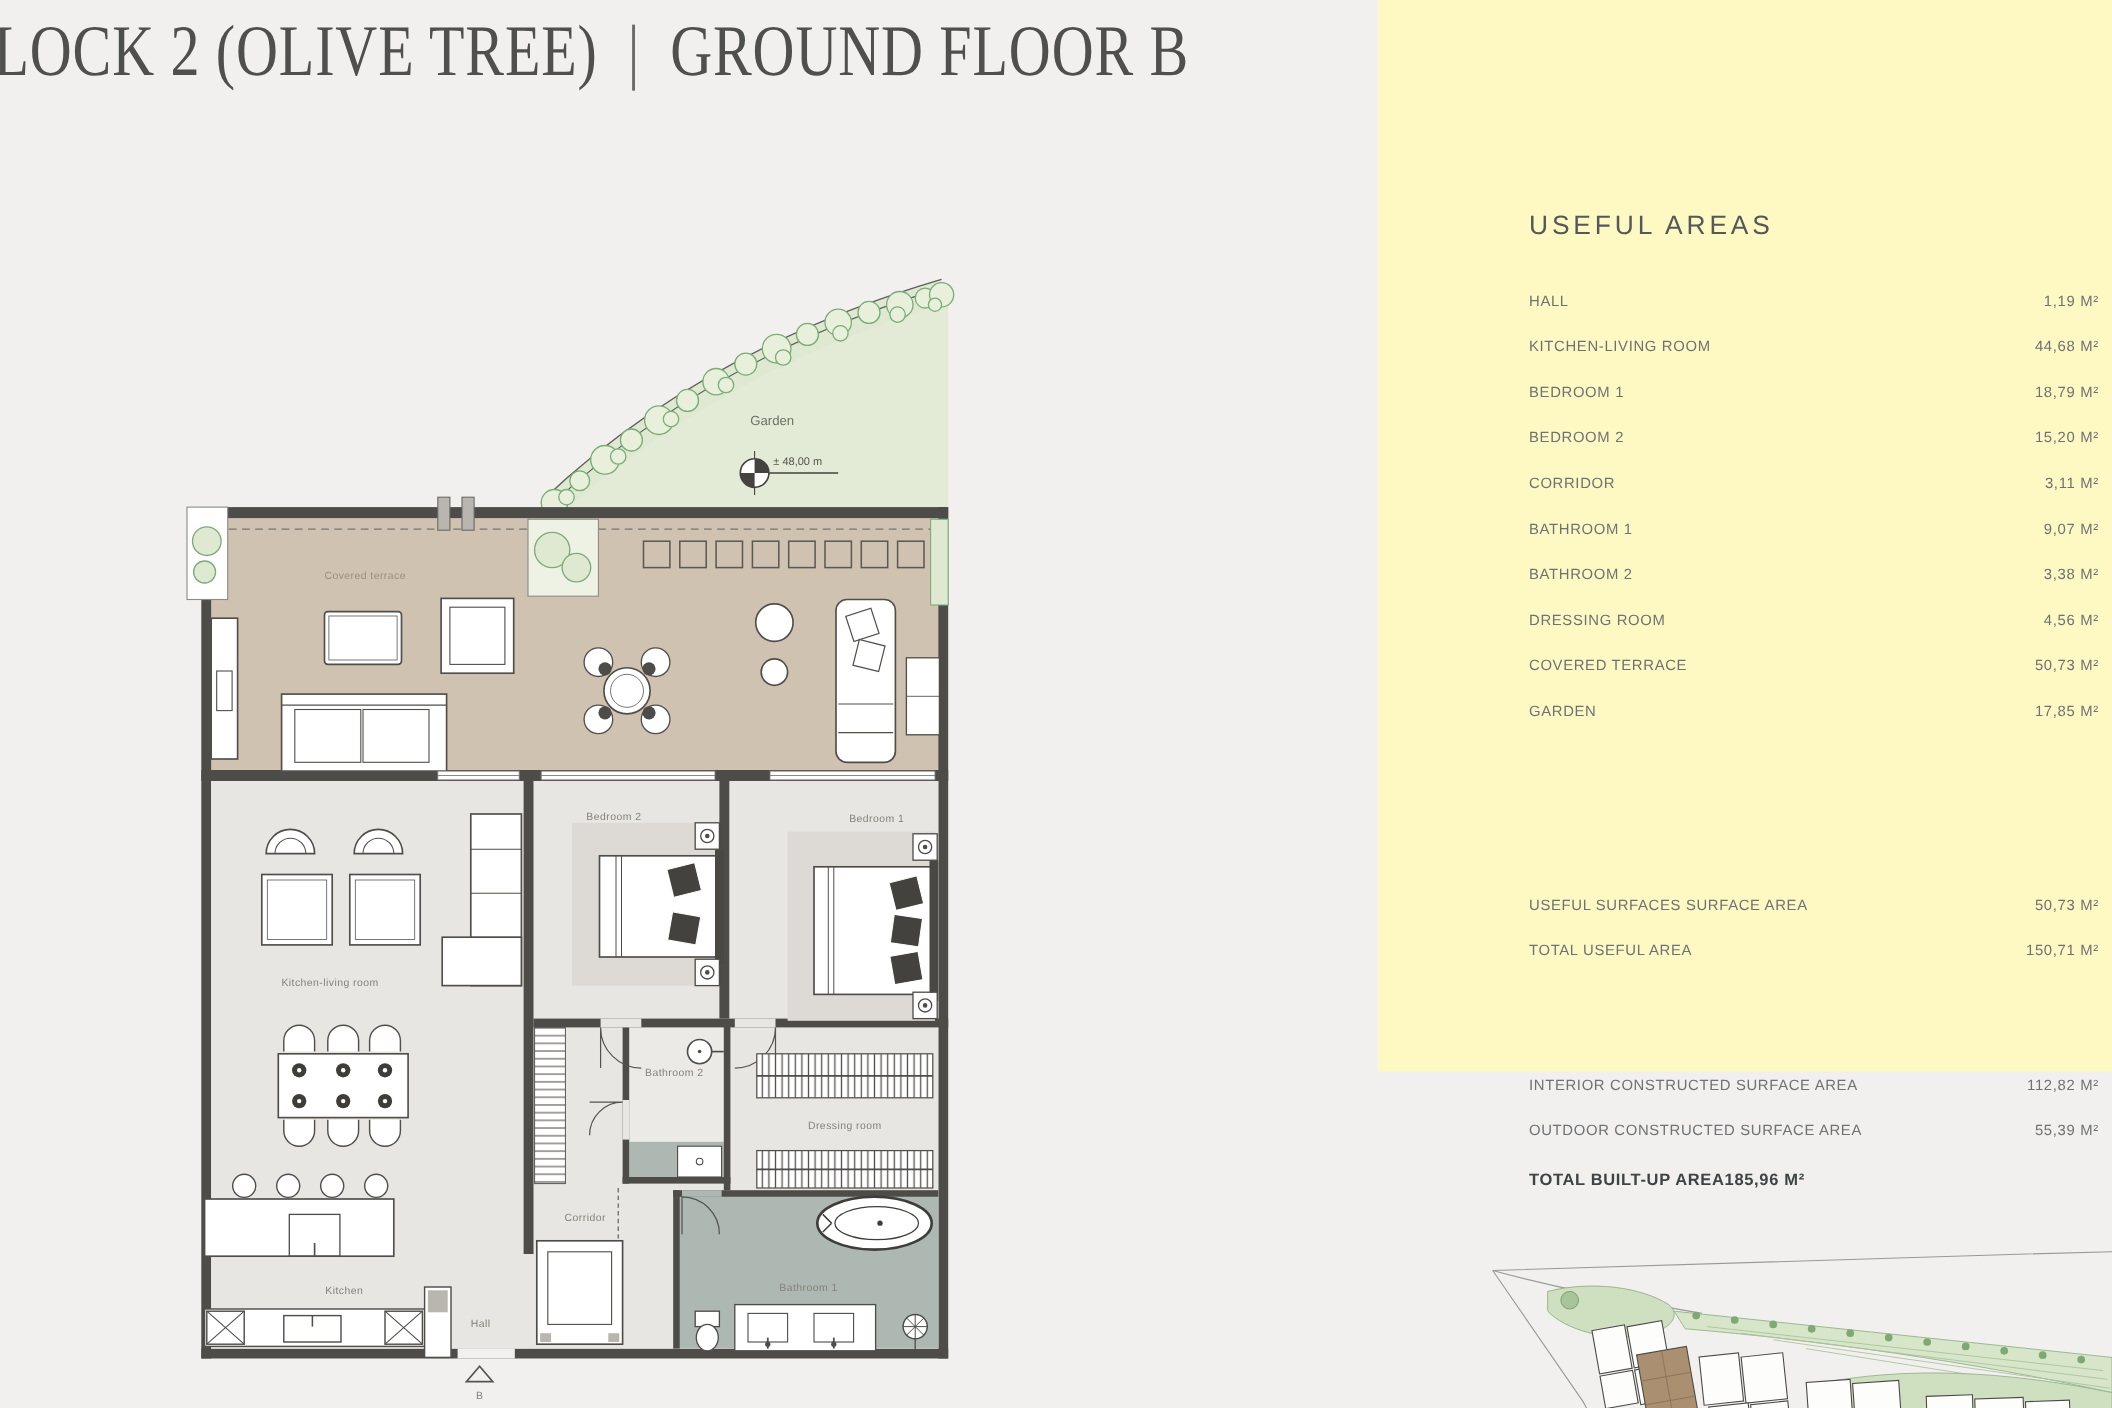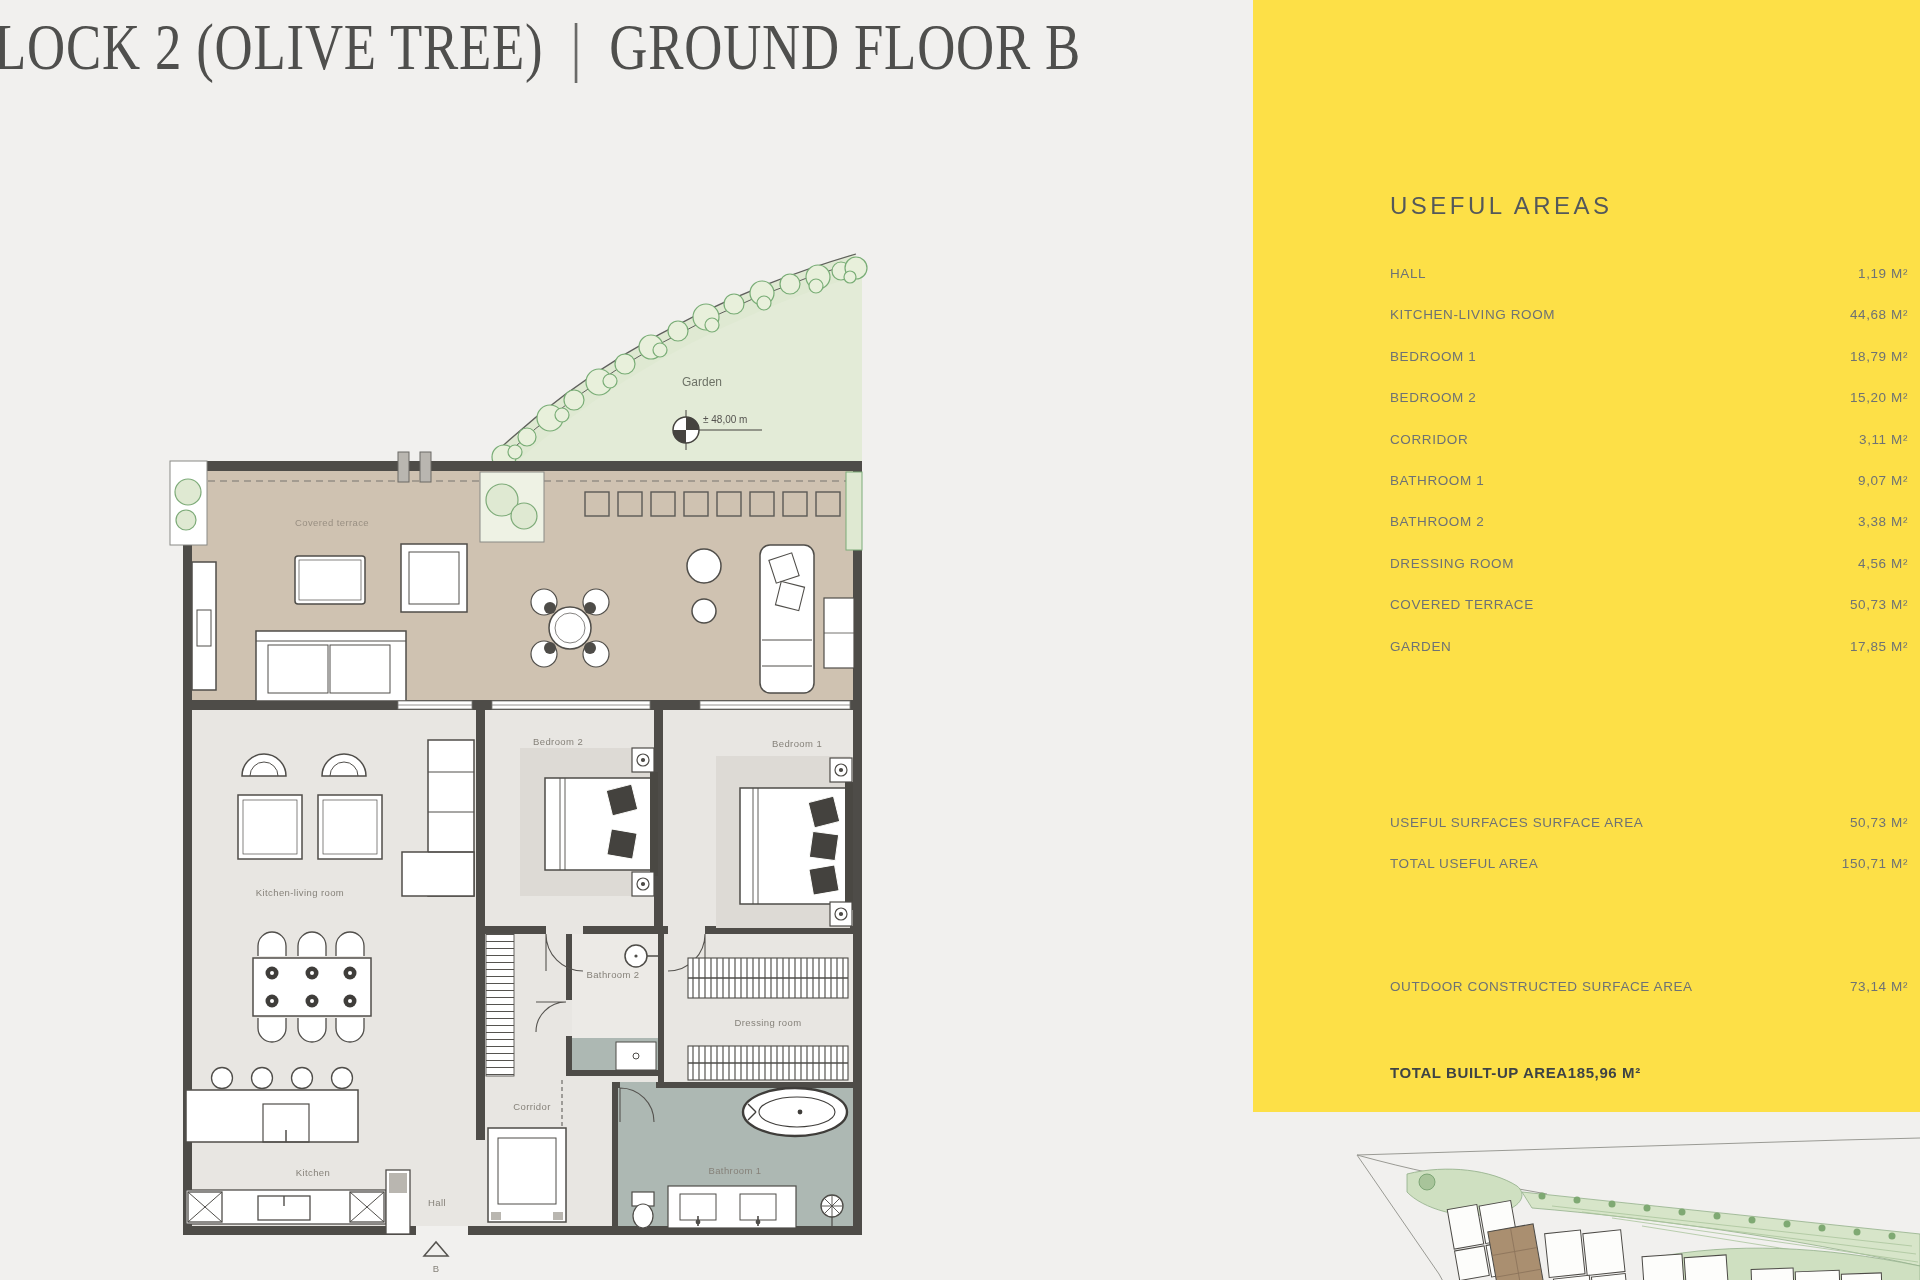--- a/index.html
+++ b/index.html
@@ -4,21 +4,21 @@
 <style>
   html,body{margin:0;padding:0;background:#f1f0ee;}
   .page{position:relative;width:1920px;height:1280px;overflow:hidden;background:#f1f0ee;
         font-family:"Liberation Sans",sans-serif;color:#6e7274;}
   
   .title{position:absolute;left:-6px;top:14px;white-space:nowrap;
          font-family:"Liberation Serif",serif;font-size:66px;line-height:1;
          color:#4f4f4d;letter-spacing:1px;transform:scaleX(.80);transform-origin:left top;}
   .title .divider{margin:0 34px;color:#6a6a68;font-weight:400;}
   
-  .right-panel{position:absolute;left:1253px;top:0;width:667px;height:1112px;background:#fde047;}
+  .right-panel{position:absolute;left:1253px;top:0;width:667px;height:974px;background:#fef9c3;}
   .panel-heading{position:absolute;left:137px;font-size:24px;letter-spacing:3.5px;
                  color:#54585a;font-weight:400;white-space:nowrap;}
   .h-useful{top:192px;}
   .h-summary{top:750px;}
   .rows{position:absolute;left:137px;width:518px;}
   .rows.useful{top:265px;}
   .rows.summary{top:814px;}
   .rows.constructed{top:978px;}
   .row{height:41.4px;display:flex;justify-content:space-between;align-items:flex-start;
        font-size:13.5px;letter-spacing:.6px;line-height:17px;color:#6e7274;}
@@ -461,22 +461,26 @@
           <span class="val">50,73 M²</span>
         </div>
       <div class="row">
           <span class="lbl">TOTAL USEFUL AREA</span>
           <span class="val">150,71 M²</span>
         </div>
     </div>
 
     <div class="rows constructed">
       <div class="row">
+          <span class="lbl">INTERIOR CONSTRUCTED SURFACE AREA</span>
+          <span class="val">112,82 M²</span>
+        </div>
+      <div class="row">
           <span class="lbl">OUTDOOR CONSTRUCTED SURFACE AREA</span>
-          <span class="val">73,14 M²</span>
+          <span class="val">55,39 M²</span>
         </div>
     </div>
 
     <div class="total-row">
       <span>TOTAL BUILT-UP AREA</span>
       <span>185,96 M²</span>
     </div>
   </div>
 
   <div class="sitemap-wrap">

